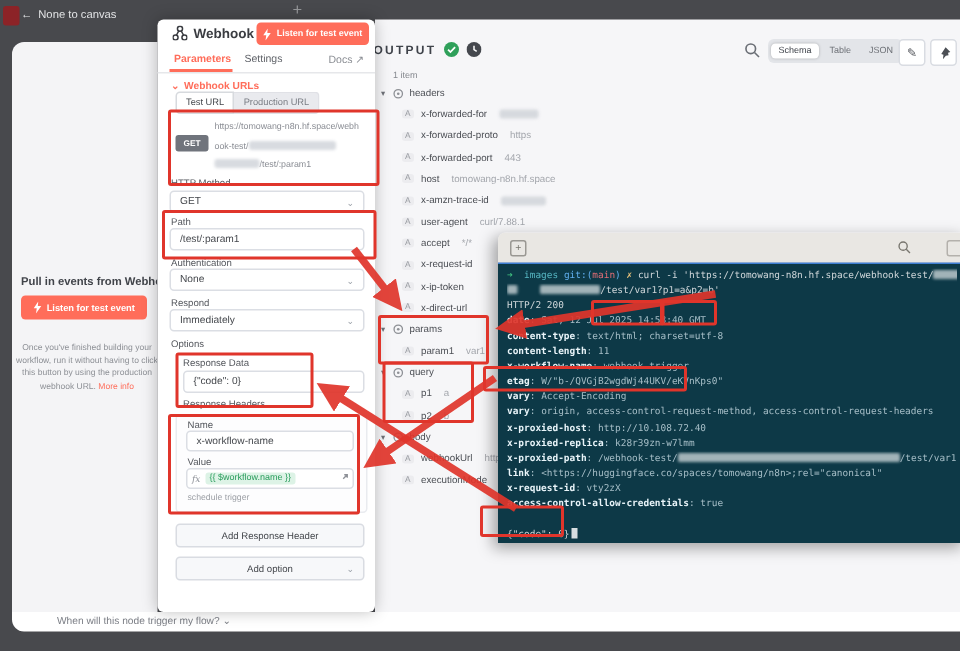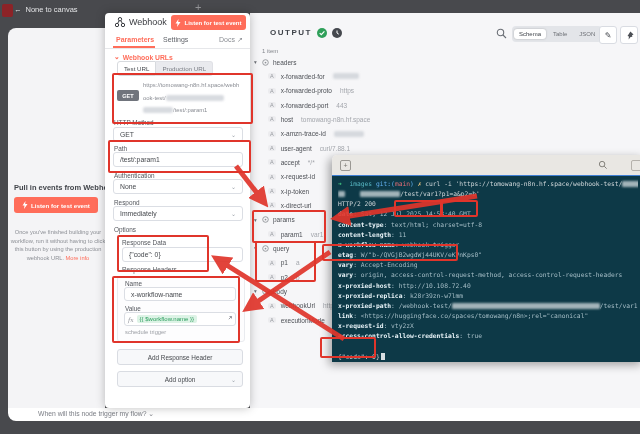--- a/index.html
+++ b/index.html
@@ -22,21 +22,21 @@
 
   
   .in-title{left:14px;top:183px;font-size:7.5px;font-weight:bold;color:#41444a;white-space:nowrap;}
   .in-listen{left:14px;top:197px;width:84px;height:16px;background:#ff6d5a;border-radius:3px;color:#fff;
              font-size:6.2px;font-weight:bold;display:flex;align-items:center;justify-content:center;gap:3px;cursor:pointer;}
   .in-desc{left:10px;top:228px;width:96px;font-size:5.7px;color:#8d9096;text-align:center;line-height:8.6px;}
   .more-info{color:#ff6d5a;}
 
   
   .node-head{left:115px;top:17px;display:flex;align-items:center;gap:4px;z-index:7;}
-  .node-title{font-size:9px;font-weight:normal;color:#3a3c41;}
+  .node-title{font-size:9px;font-weight:bold;color:#3a3c41;}
   .listen-btn{left:171px;top:15px;width:75px;height:15px;background:#ff6d5a;border-radius:3px;color:#fff;
               font-size:6px;font-weight:bold;display:flex;align-items:center;justify-content:center;gap:3px;z-index:7;cursor:pointer;}
   .tab{position:absolute;font-size:7px;z-index:7;cursor:pointer;}
   .tab-params{left:116px;top:36px;color:#ff6d5a;font-weight:bold;}
   .tab-underline{left:113px;top:46px;width:42px;height:2px;background:#ff6d5a;z-index:7;}
   .tab-settings{left:163px;top:36px;color:#61646a;}
   .tab-docs{left:219px;top:36px;color:#8a8d93;}
   .tabs-divider{left:105px;top:48px;width:145px;height:1px;background:#e6e7ea;z-index:7;}
   .sec-head{left:114px;top:53px;color:#ff6d5a;font-size:6.8px;font-weight:bold;z-index:7;display:flex;gap:3px;align-items:center;cursor:pointer;}
   .seg2{left:117px;top:61px;z-index:7;display:flex;}
@@ -54,21 +54,21 @@
   .chev{margin-left:auto;color:#9aa0a8;font-size:6px;}
   .hdr-group{left:117px;top:276px;width:126px;height:64px;background:#fdfdfe;border:1px solid #e9ebef;border-radius:3px;z-index:7;}
   .fx-badge{font-family:"DejaVu Serif",serif;font-style:italic;font-size:6px;color:#8d9097;margin-right:3px;}
   .expr-pill{background:#ddf3e6;color:#2a9d5c;border-radius:2px;padding:1px 3px;font-size:6px;white-space:nowrap;}
   .expr-expand{margin-left:auto;}
   .preview-txt{position:absolute;font-size:5.8px;color:#9da0a6;z-index:7;}
   .btn-plain{position:absolute;background:#f7f8fa;border:1px solid #d9dce2;border-radius:3px;font-size:6.4px;color:#45484d;
              display:flex;align-items:center;justify-content:center;z-index:7;box-sizing:border-box;cursor:pointer;}
 
   
-  .out-head{left:270px;top:28px;display:flex;gap:5px;z-index:3;}
+  .out-head{left:249px;top:28px;display:flex;align-items:center;gap:5px;z-index:3;}
   .out-title{font-size:8px;font-weight:bold;letter-spacing:1.5px;color:#3f434a;}
   .items-count{left:262px;top:48px;font-size:6px;color:#85888e;z-index:3;}
   .search-ic{left:496px;top:28px;z-index:3;cursor:pointer;}
   .view-toggle{left:512px;top:26px;height:16px;background:#e3e5e9;border-radius:4px;display:flex;align-items:center;
                padding:0 2px;gap:2px;z-index:3;}
   .vbtn{font-size:6px;color:#6e7177;padding:2px 5px;border-radius:3px;cursor:pointer;}
   .vbtn-active{background:#fff;color:#3f434a;box-shadow:0 0 2px rgba(0,0,0,.25);}
   .icon-btn{position:absolute;width:16px;height:16px;background:#fff;border:1px solid #d9dce2;border-radius:3px;
             display:flex;align-items:center;justify-content:center;z-index:3;cursor:pointer;}
   .tree{left:250px;top:55px;width:388px;height:268px;z-index:3;overflow:hidden;}

